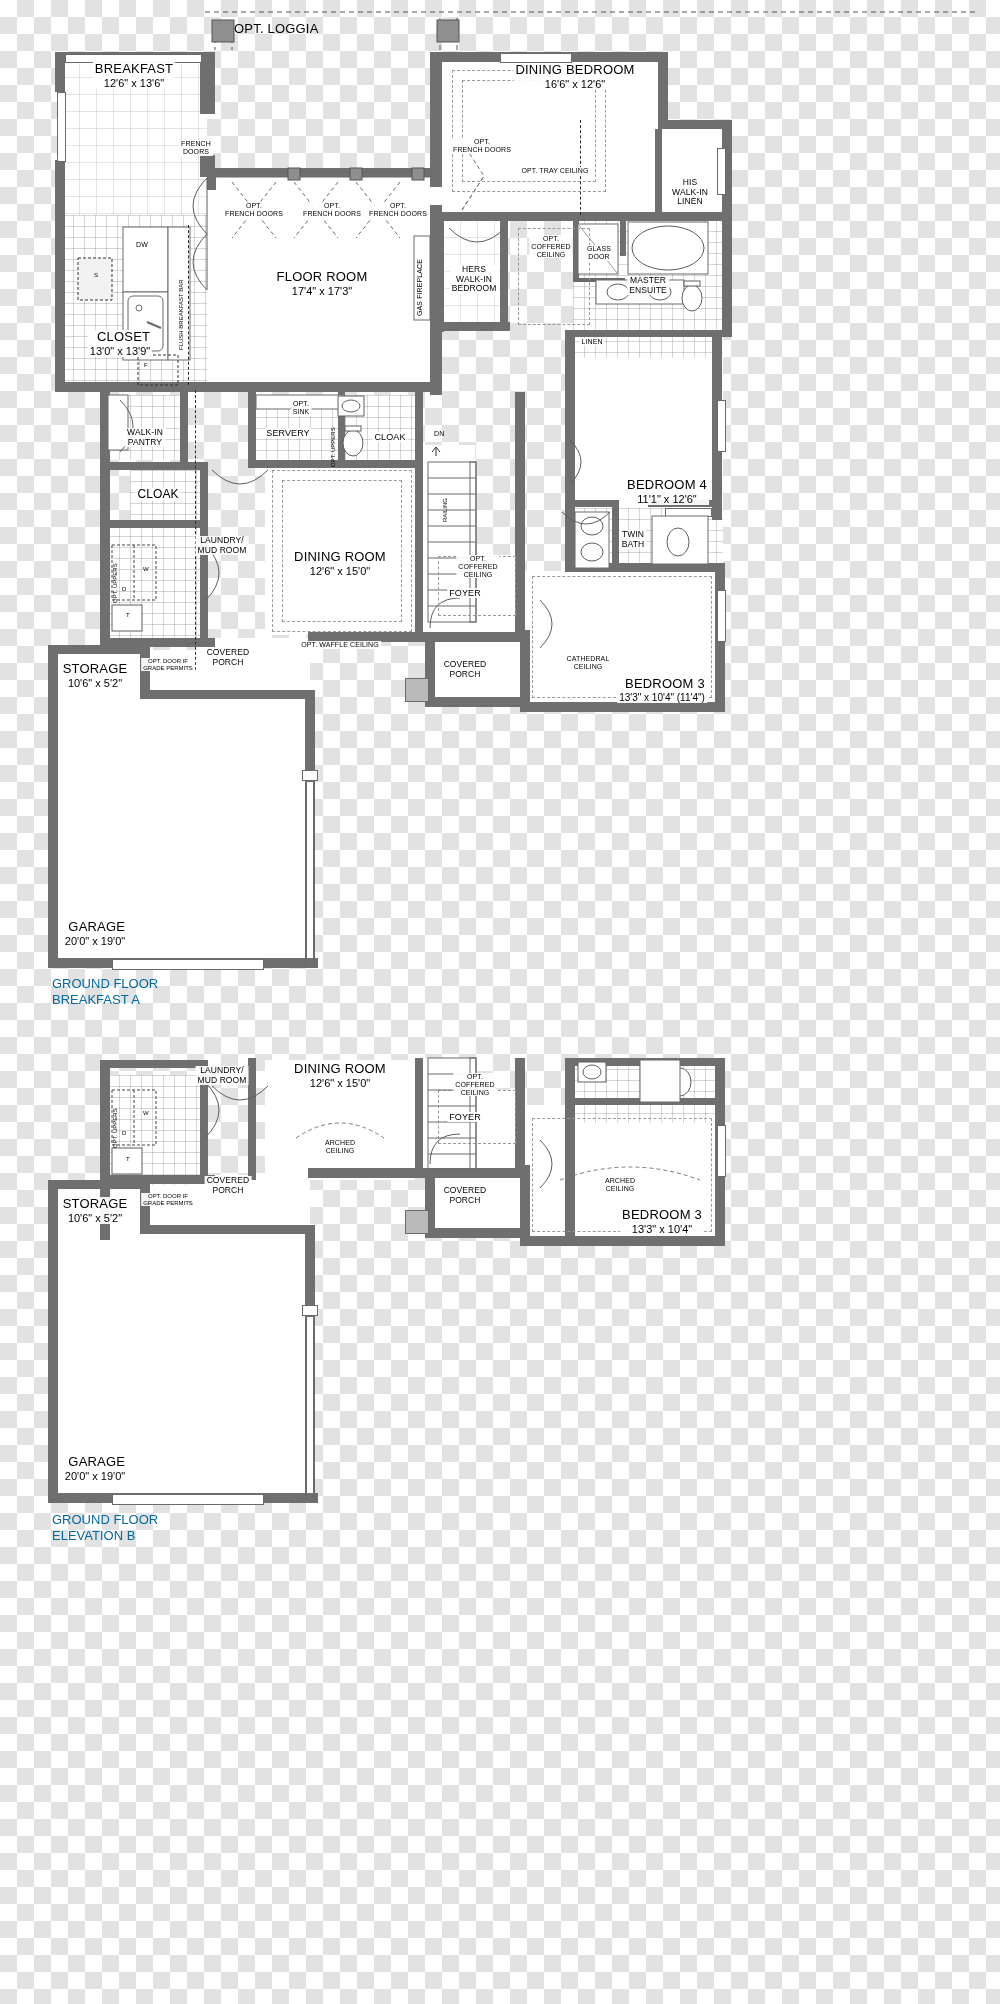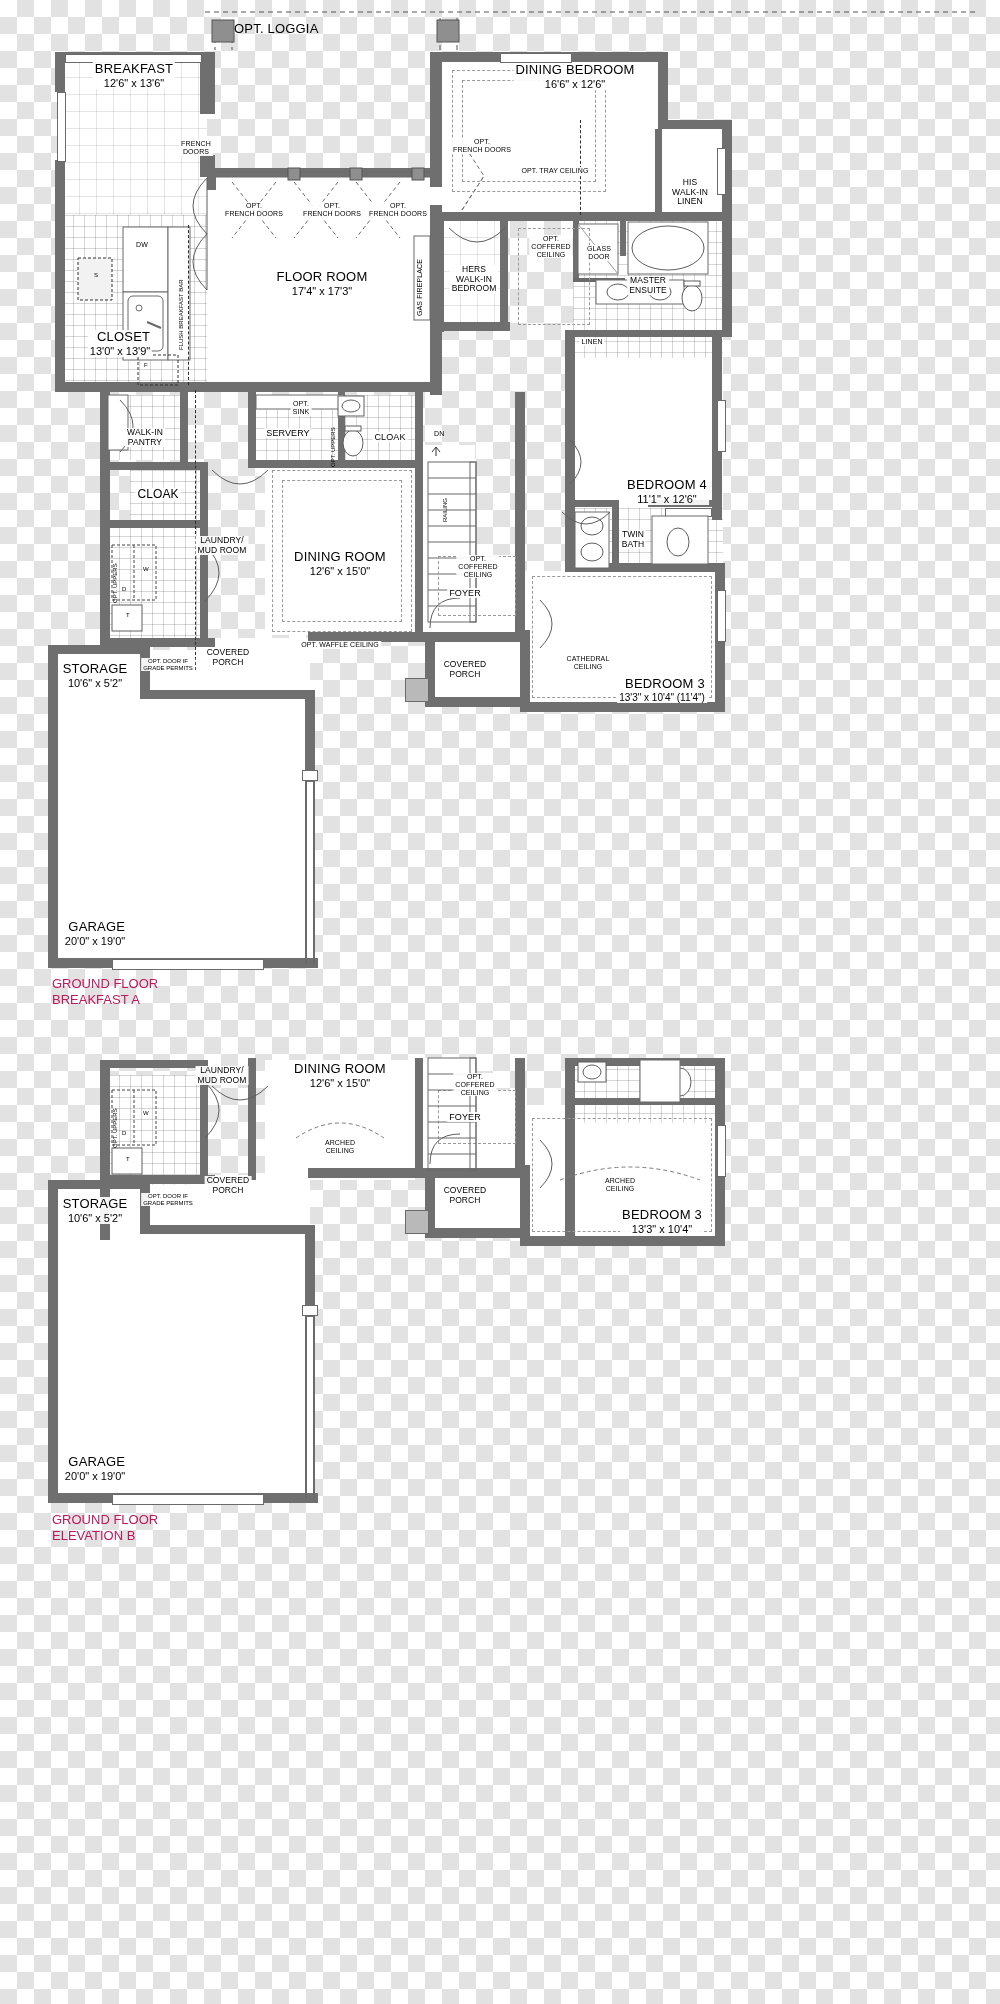--- a/index.html
+++ b/index.html
@@ -42,21 +42,21 @@
   .lbl{position:absolute;color:#000;white-space:nowrap;line-height:1.12;
        background:rgba(255,255,255,.92);padding:0 2px;}
   .lbl.nb{background:transparent;}
   .name{font-size:13px;letter-spacing:.2px;text-align:right;}
   .dim{font-size:11px;}
   .small{font-size:8.5px;letter-spacing:.1px;}
   .xsmall{font-size:7px;letter-spacing:.1px;}
   .tiny{font-size:6px;}
   .ctr{text-align:center;transform:translateX(-50%);}
   .vert180{writing-mode:vertical-rl;transform:rotate(180deg);}
-  .cap{font-size:13px;line-height:1.25;color:#be185d;position:absolute;background:transparent;}
+  .cap{font-size:13px;line-height:1.25;color:#0369a1;position:absolute;background:transparent;}
   svg.ov{position:absolute;left:0;top:0;width:1000px;height:2004px;overflow:visible;pointer-events:none;}
 </style>
 </head>
 <body>
 
 <div class="plan">
 
   <div>
 
     <div class="room" style="left:62px;top:60px;width:145px;height:325px;"></div>

